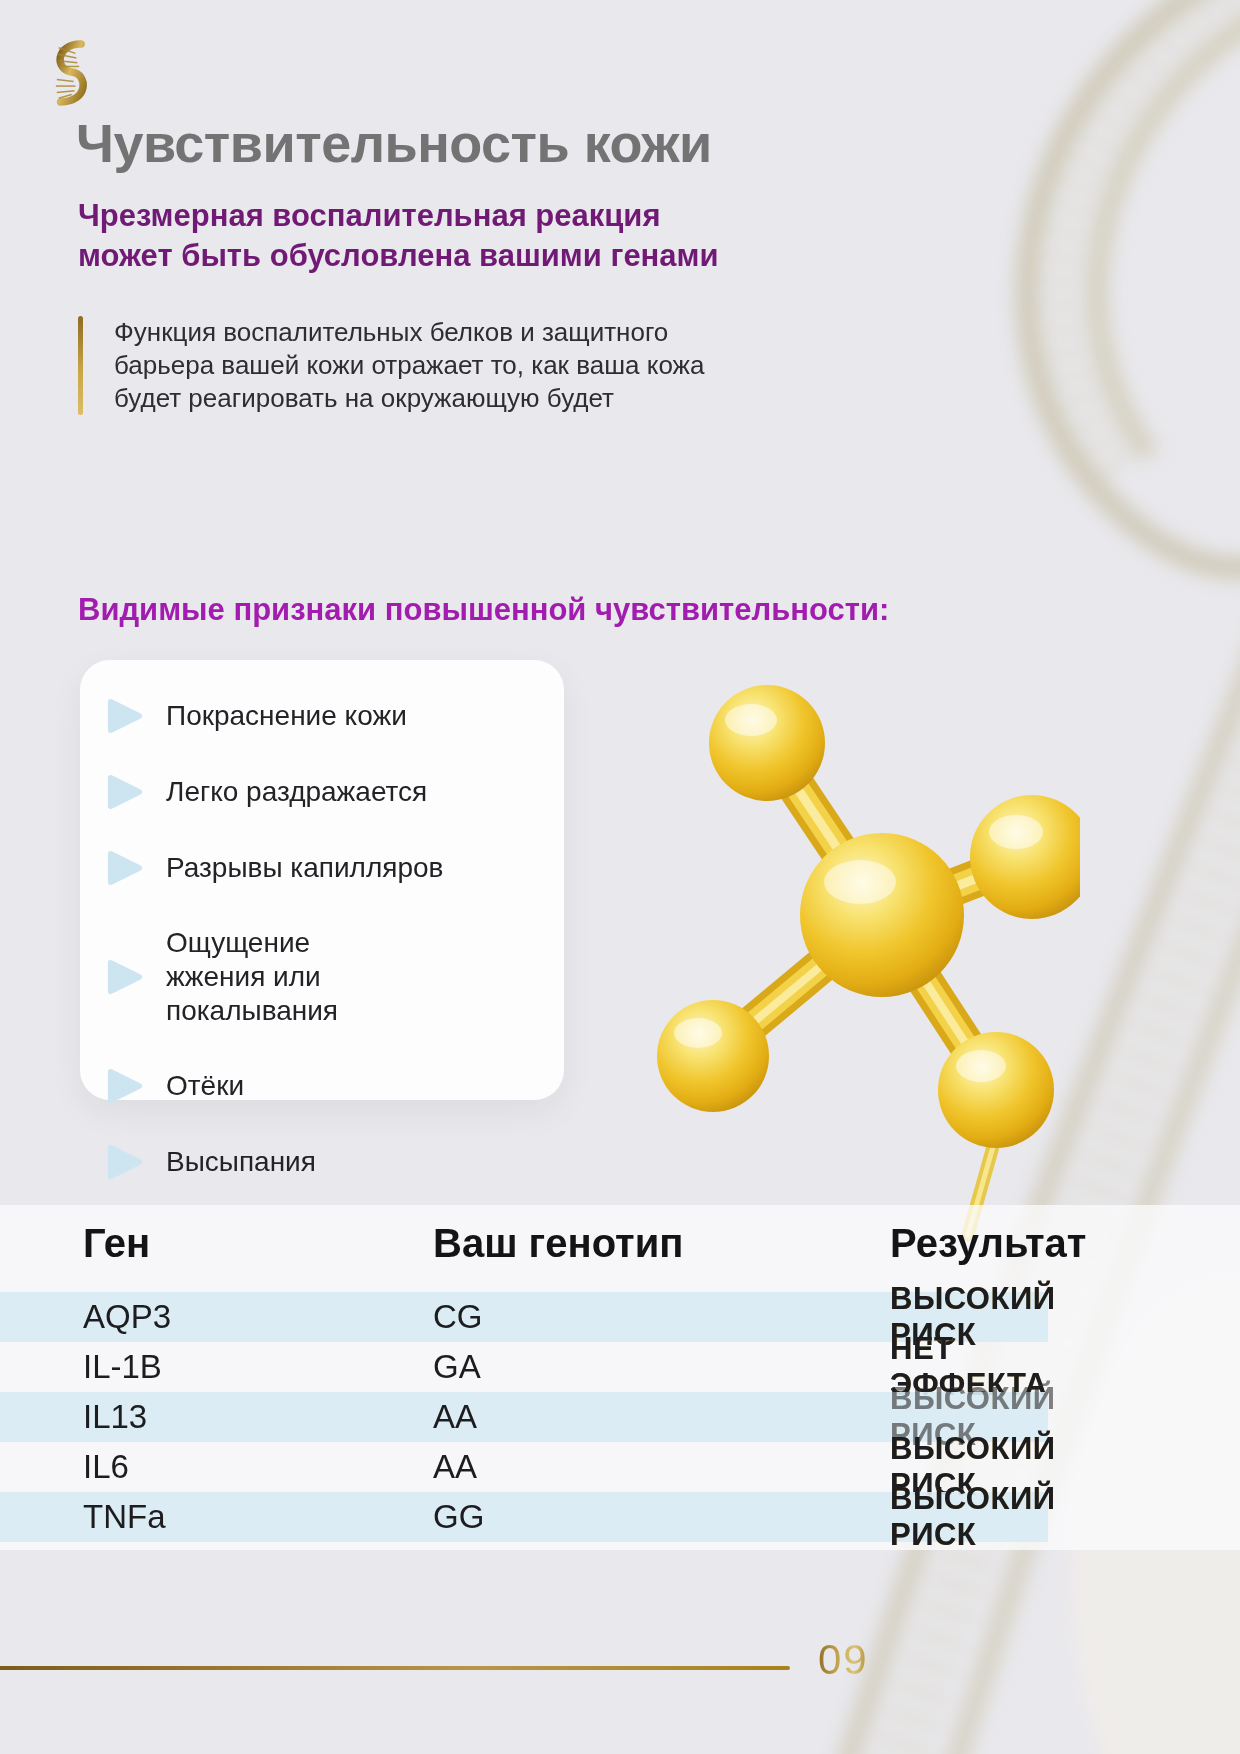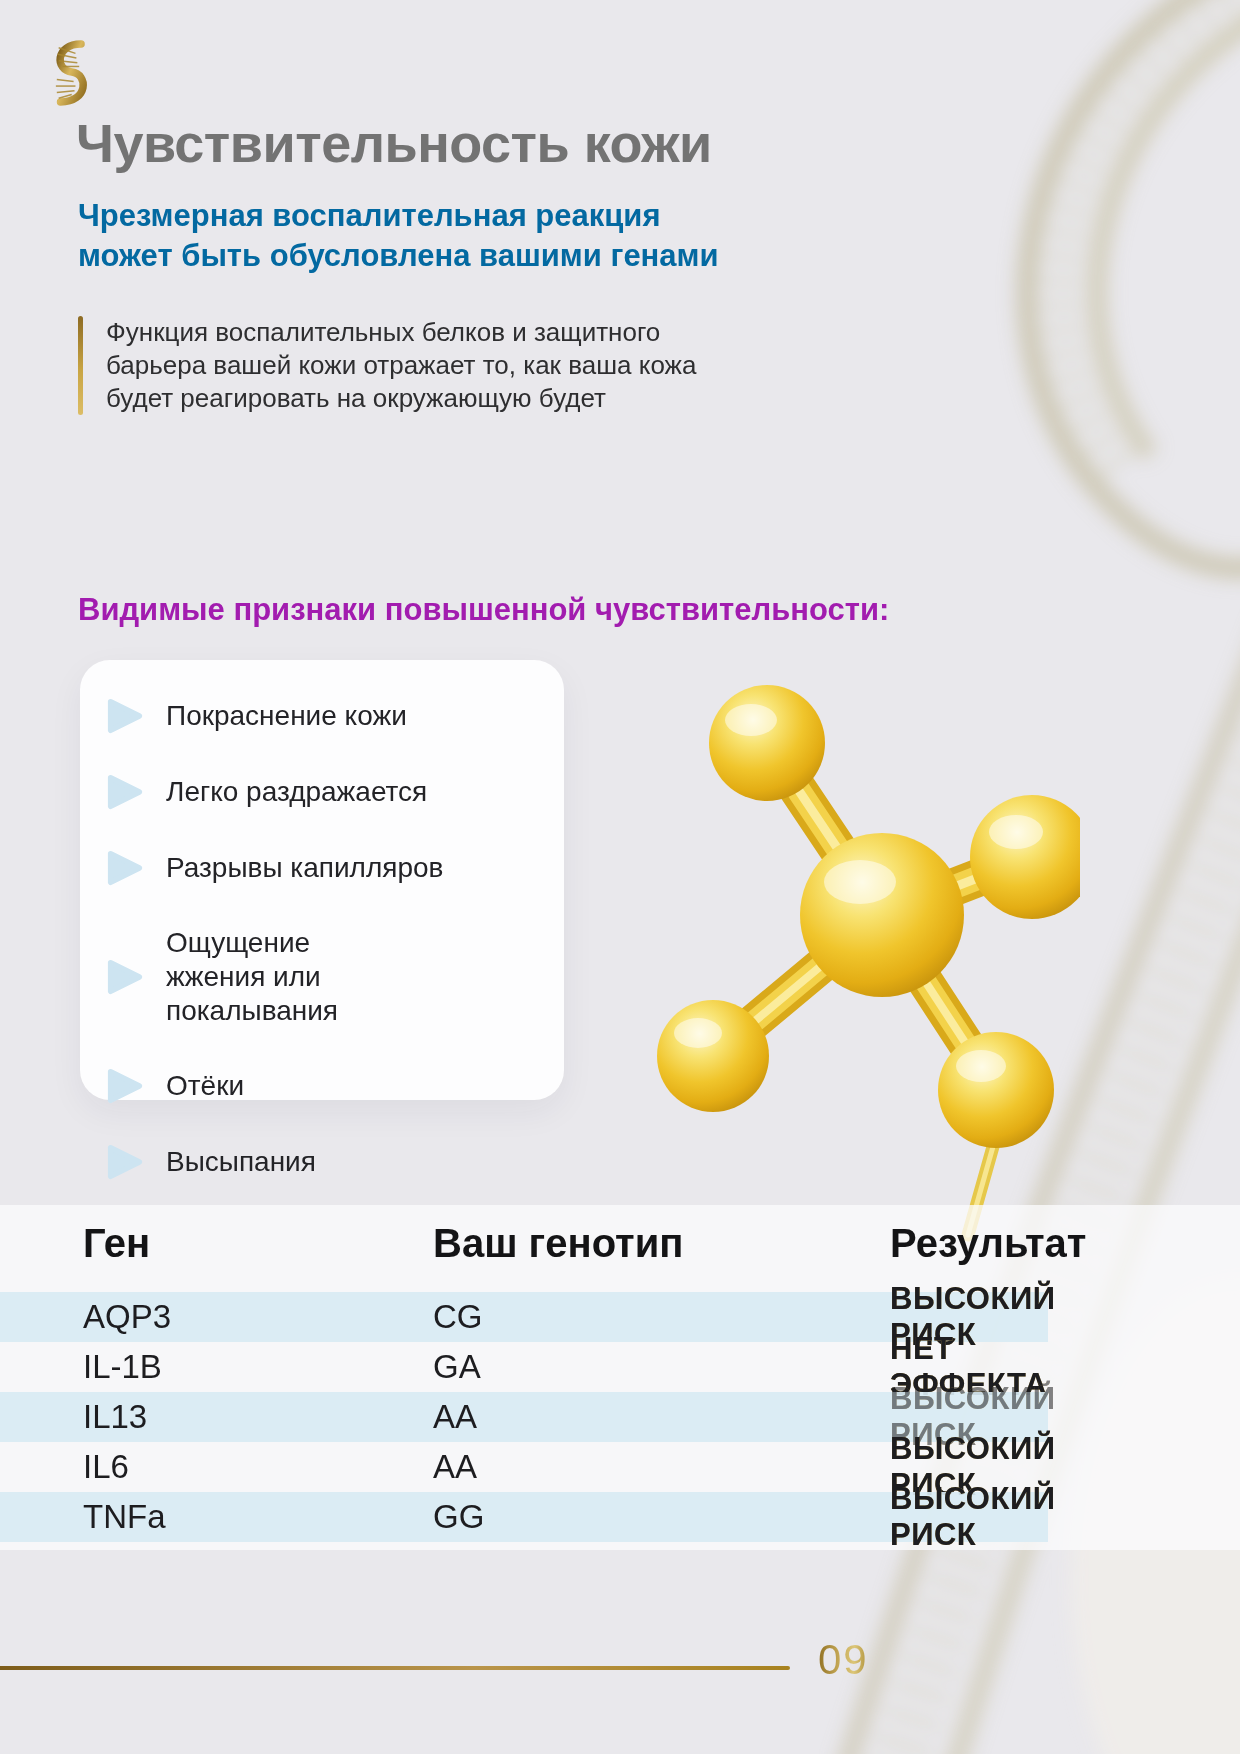--- a/index.html
+++ b/index.html
@@ -16,30 +16,30 @@
   
   .content{position:absolute;inset:0;z-index:3;}
   .band-layer{position:absolute;inset:0;z-index:2;}
   #logo{position:absolute;left:40px;top:34px;}
   .h1{
     position:absolute;left:76px;top:112px;
     font-size:54px;font-weight:800;letter-spacing:-0.5px;color:#737373;
   }
   .subtitle{
     position:absolute;left:78px;top:196px;
-    font-size:31px;font-weight:700;line-height:40px;color:#0369a1;
+    font-size:31px;font-weight:700;line-height:40px;color:#701a75;
   }
   .subtitle span{display:block;}
   .note{position:absolute;left:78px;display:flex;gap:23px;}
   .note .bar{
     width:5px;border-radius:3px;flex-shrink:0;
     background:linear-gradient(180deg,#8d6b24 0%,#c9a544 55%,#dcbd66 100%);
   }
   .note .ntext{font-size:26px;line-height:33px;color:#2e2e30;}
-  .note .ntext span{display:block;}
+  .note .ntext span{display:block;margin-left:8px;}
   #note-1{top:316px;}
   #note-2{top:444px;}
   .signs-heading{
     position:absolute;left:78px;top:592px;
     font-size:31px;font-weight:700;color:#a21caf;
   }
   
   .card{
     position:absolute;left:80px;top:660px;width:484px;height:440px;
     background:#fdfdfe;border-radius:30px;

